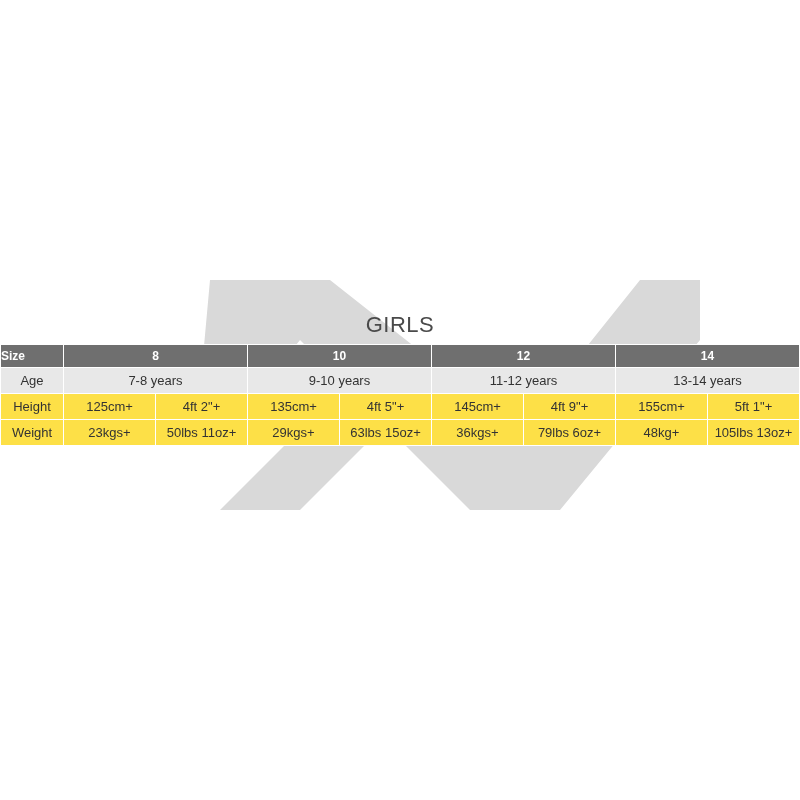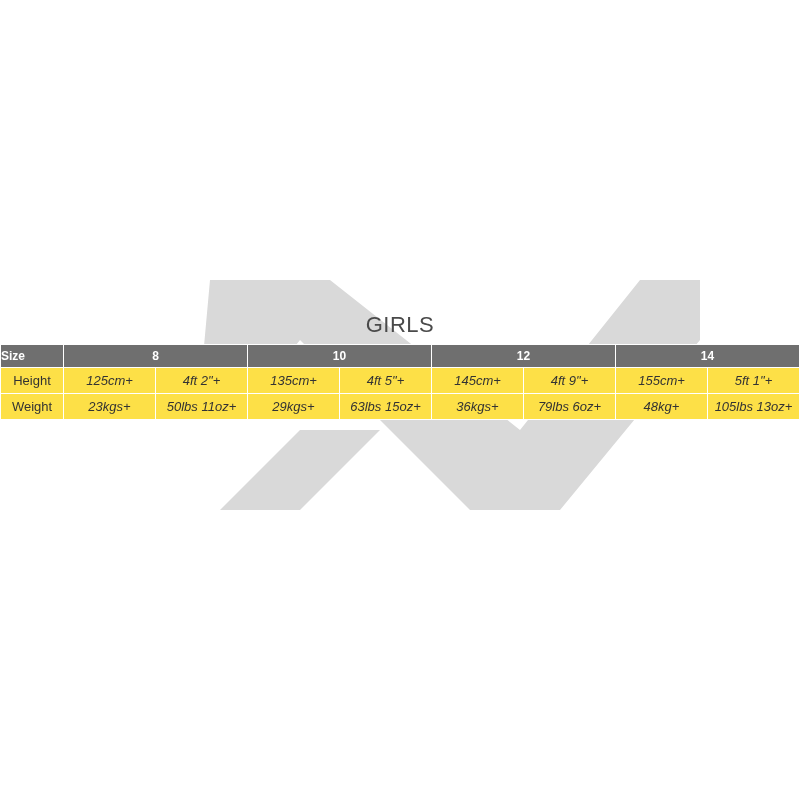--- a/index.html
+++ b/index.html
@@ -72,21 +72,20 @@
   tr.header-row td.rowhead {
     background: #6f6f6f;
     color: #ffffff;
     text-align: left;
   }
   tr.age-row td {
     background: #e8e8e8;
   }
   .measure-cell {
     background: #eeeeee;
-    font-style: italic;
   }
 </style>
 </head>
 <body>
 
 <div id="page">
 
   <svg class="watermark" viewBox="0 0 800 230" xmlns="http://www.w3.org/2000/svg">
     <polygon points="210,0 330,0 520,150 640,0 700,0 700,60 560,230 470,230 300,60 260,110 200,110" fill="#d9d9d9"></polygon>
     <polygon points="300,150 380,150 300,230 220,230" fill="#d9d9d9"></polygon>
@@ -95,20 +94,27 @@
   <div class="wm-title">GIRLS</div>
 
   <table class="size-table">
     <tbody>
       <tr class="header-row">
         <td class="rowhead">Size</td>
         <td colspan="2">8</td>
         <td colspan="2">10</td>
         <td colspan="2">12</td>
         <td colspan="2">14</td>
+      </tr>
+      <tr class="age-row">
+        <td class="rowhead">Age</td>
+        <td colspan="2">7-8 years</td>
+        <td colspan="2">9-10 years</td>
+        <td colspan="2">11-12 years</td>
+        <td colspan="2">13-14 years</td>
       </tr>
       <tr>
         <td class="rowhead">Height</td>
         <td class="measure-cell">125cm+</td>
         <td class="measure-cell">4ft 2"+</td>
         <td class="measure-cell">135cm+</td>
         <td class="measure-cell">4ft 5"+</td>
         <td class="measure-cell">145cm+</td>
         <td class="measure-cell">4ft 9"+</td>
         <td class="measure-cell">155cm+</td>

